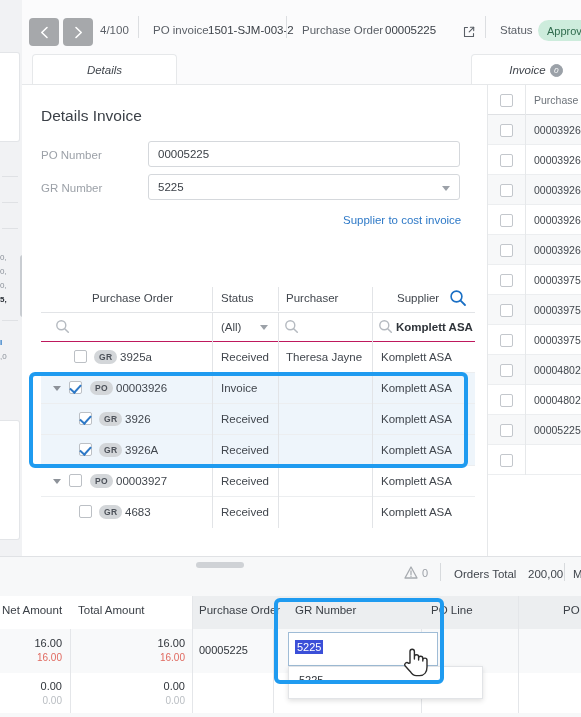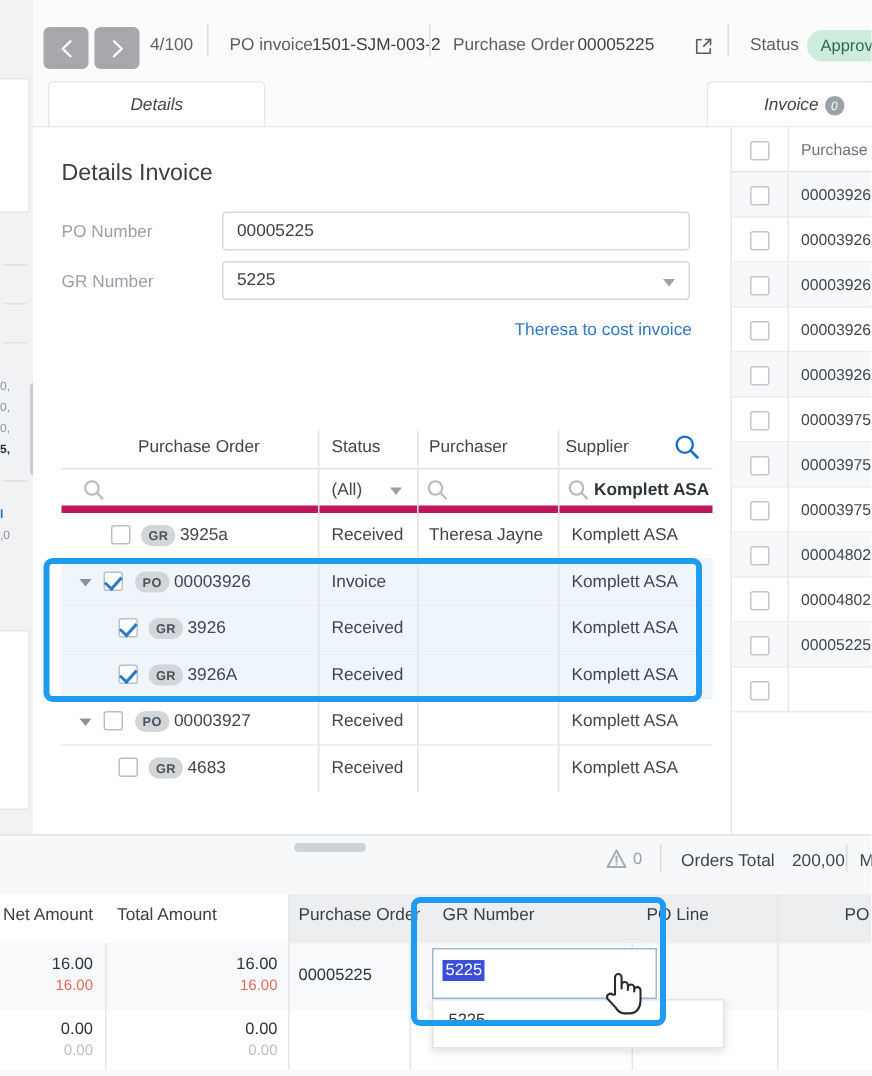--- a/index.html
+++ b/index.html
@@ -59,21 +59,21 @@
              font-size: 11.5px; color: #3b4047; padding: 0 9px; display: flex; align-items: center; }
   .caret-dn { position: absolute; right: 9px; top: 11px; width: 0; height: 0;
               border-left: 4px solid transparent; border-right: 4px solid transparent; border-top: 5px solid #9ca1a8; }
   .link { position: absolute; font-size: 11.5px; color: #2e79c7; cursor: pointer; }
 
   
   .po-tbl { position: absolute; left: 19px; top: 200px; width: 434px; }
   .po-hrow { position: relative; height: 28px; border-bottom: 1px solid #e2e4e7; }
   .po-h { position: absolute; top: 7px; font-size: 11.5px; color: #41464d; white-space: nowrap; }
   .colsep { position: absolute; top: 2px; width: 1px; height: 24px; background: #e2e4e7; }
-  .po-srow { position: relative; height: 29px; border-bottom: 5px solid #be185d; }
+  .po-srow { position: relative; height: 29px; border-bottom: 1px solid #be185d; }
   .po-s { position: absolute; top: 8px; font-size: 11.5px; color: #41464d; white-space: nowrap; }
   .po-s.bold { font-weight: bold; color: #2f343a; }
   .po-row { position: relative; height: 31px; border-bottom: 1px solid #eceef0; }
   .po-c { position: absolute; top: 9px; font-size: 11.5px; color: #41464d; white-space: nowrap; }
   .cbx { position: absolute; top: 8px; width: 13px; height: 13px; border: 1px solid #bcc0c5; background: #fff;
          border-radius: 2px; cursor: pointer; }
   .cbx.on::after { content: ""; position: absolute; left: 2px; top: 0px; width: 5px; height: 9px;
                    border: solid #2e79c7; border-width: 0 2px 2px 0; transform: rotate(42deg); }
   .pill { position: absolute; top: 8px; height: 14px; padding: 0 5px; background: #d3d6d9; color: #4c5159;
           font-size: 8.5px; font-weight: bold; border-radius: 7px; display: flex; align-items: center; letter-spacing: .3px; }
@@ -188,33 +188,33 @@
 
       <div class="f-label" style="left:19px;top:64px">PO Number</div>
       <div class="f-input" style="left:126px;top:56px;width:312px">00005225</div>
 
       <div class="f-label" style="left:19px;top:97px">GR Number</div>
       <div class="f-input" style="left:126px;top:89px;width:312px">
         <span>5225</span>
         <span class="caret-dn"></span>
       </div>
 
-      <div class="link" style="left:321px;top:129px">Theresa to cost invoice</div>
+      <div class="link" style="left:321px;top:129px">Supplier to cost invoice</div>
 
 
       <div class="po-tbl">
 
         <div class="po-hrow">
           <div class="colsep" style="left:171px"></div>
           <div class="colsep" style="left:237px"></div>
           <div class="colsep" style="left:331px"></div>
           <div class="po-h" style="left:51px">Purchase Order</div>
           <div class="po-h" style="left:180px">Status</div>
           <div class="po-h" style="left:245px">Purchaser</div>
-          <div class="po-h" style="left:336px">Supplier</div>
+          <div class="po-h" style="left:356px">Supplier</div>
           <div class="search-ico" style="left:408px;top:4px">
             <svg width="18" height="18" viewBox="0 0 18 18">
               <circle cx="7.5" cy="7.5" r="5.4" fill="none" stroke="#1a6fc4" stroke-width="1.6"></circle>
               <line x1="11.6" y1="11.6" x2="16" y2="16" stroke="#1a6fc4" stroke-width="1.8" stroke-linecap="round"></line>
             </svg>
           </div>
         </div>
 
         <div class="po-srow">
           <div class="colsep" style="left:171px;height:29px;top:0"></div>

